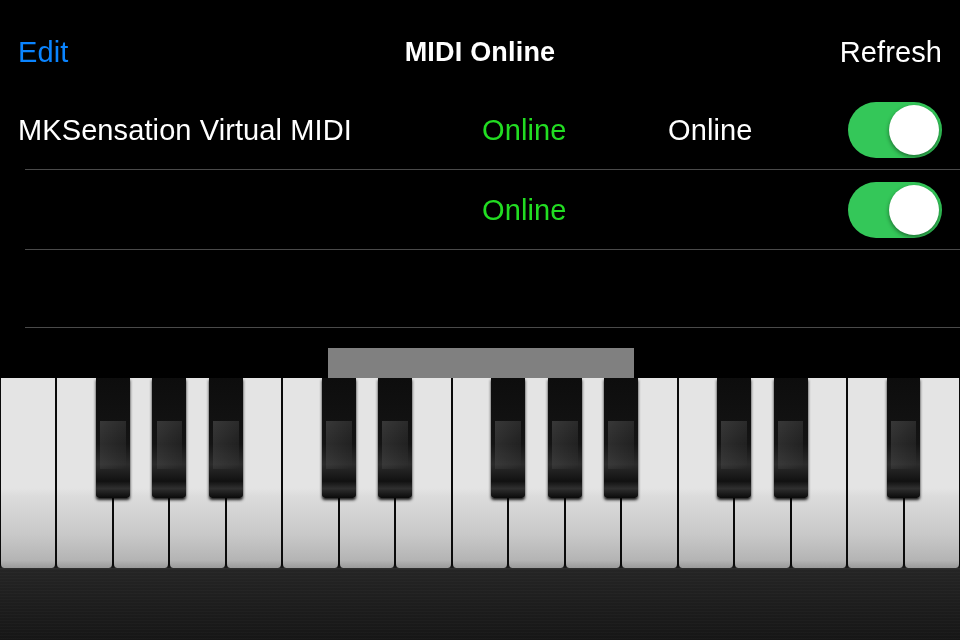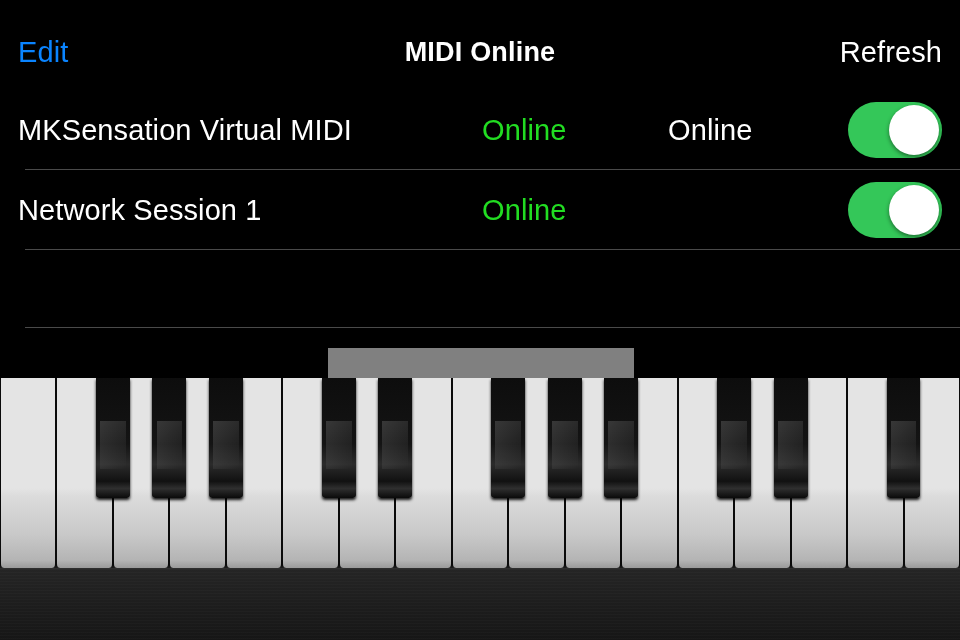--- a/index.html
+++ b/index.html
@@ -212,21 +212,20 @@
       <div class="row-name">MKSensation Virtual MIDI</div>
       <div class="row-status">Online</div>
       <div class="row-kind">Online</div>
       <div class="switch">
         <div class="switch-knob"></div>
       </div>
       <div class="row-sep"></div>
     </div>
 
     <div class="row">
-      <div class="row-name">Network Session 1</div>
       <div class="row-status">Online</div>
       <div class="switch">
         <div class="switch-knob"></div>
       </div>
       <div class="row-sep"></div>
     </div>
 
   </div>
 
   <div class="sep-wide" style="top:327px;"></div>

